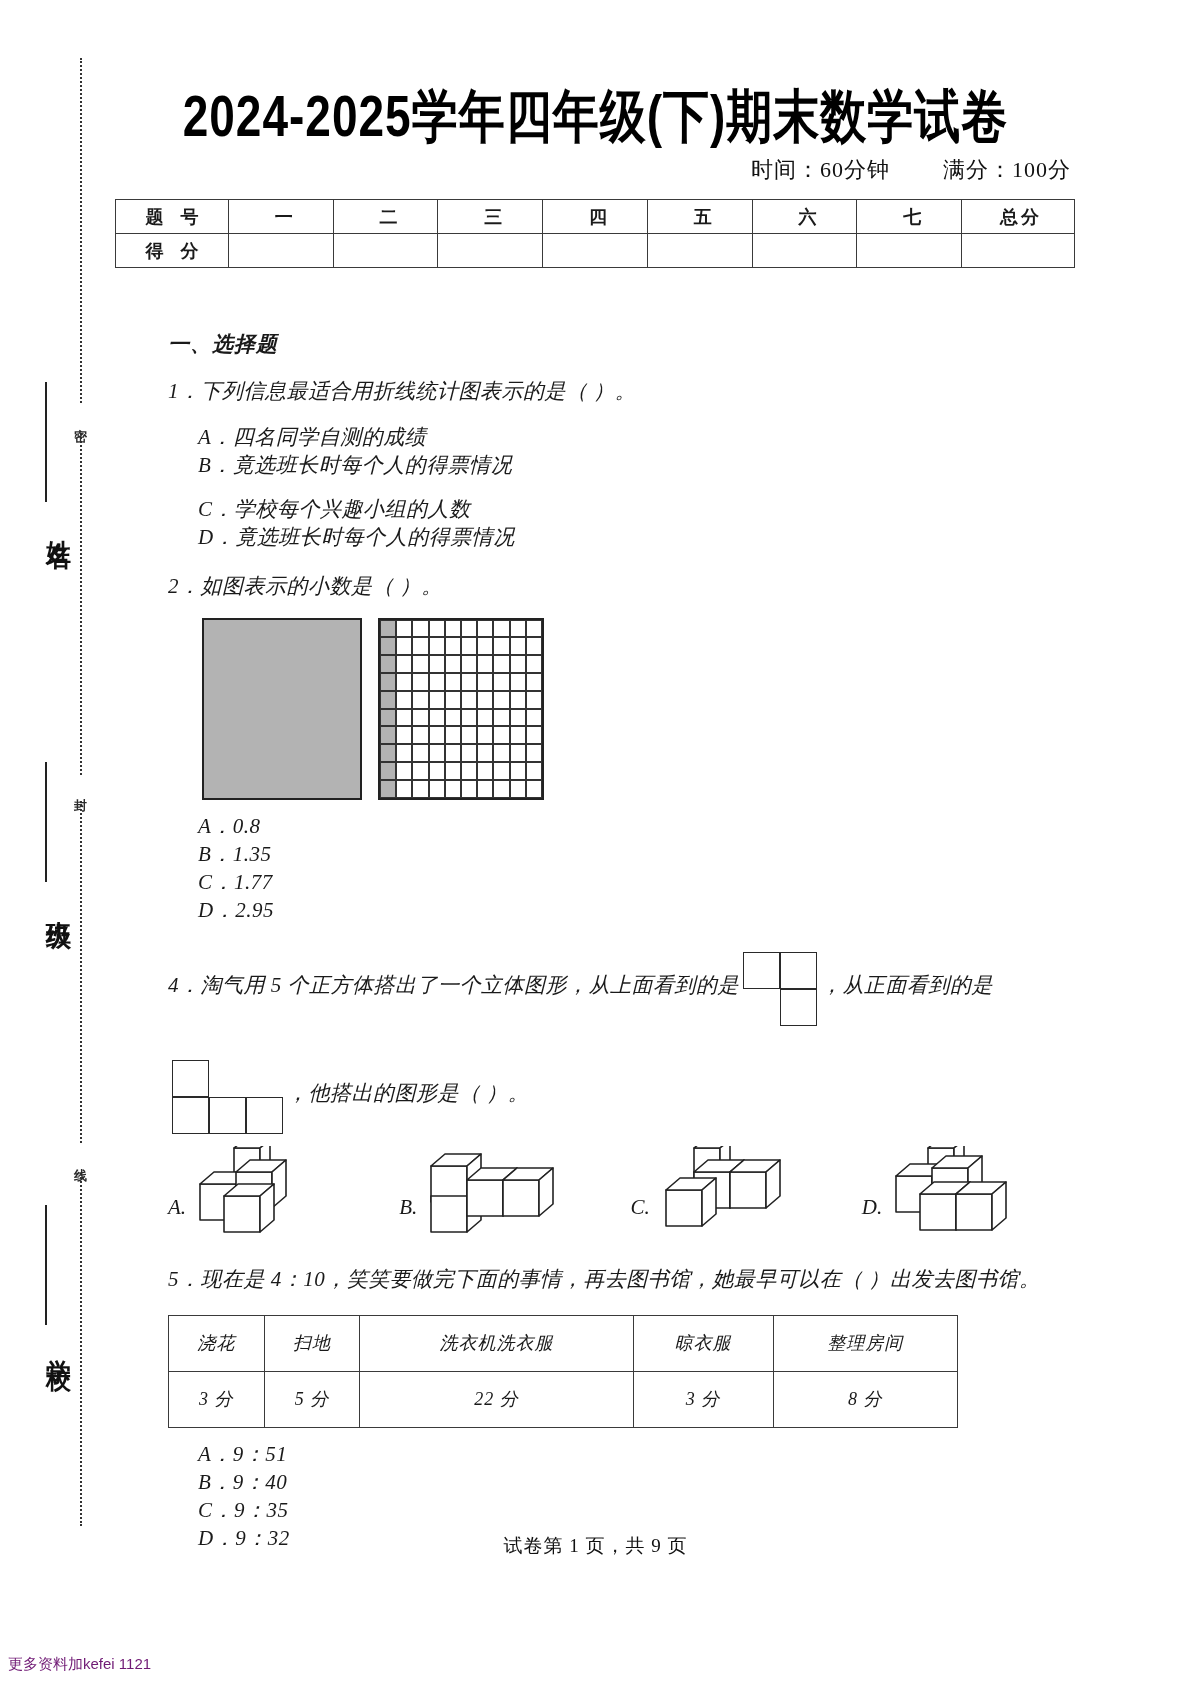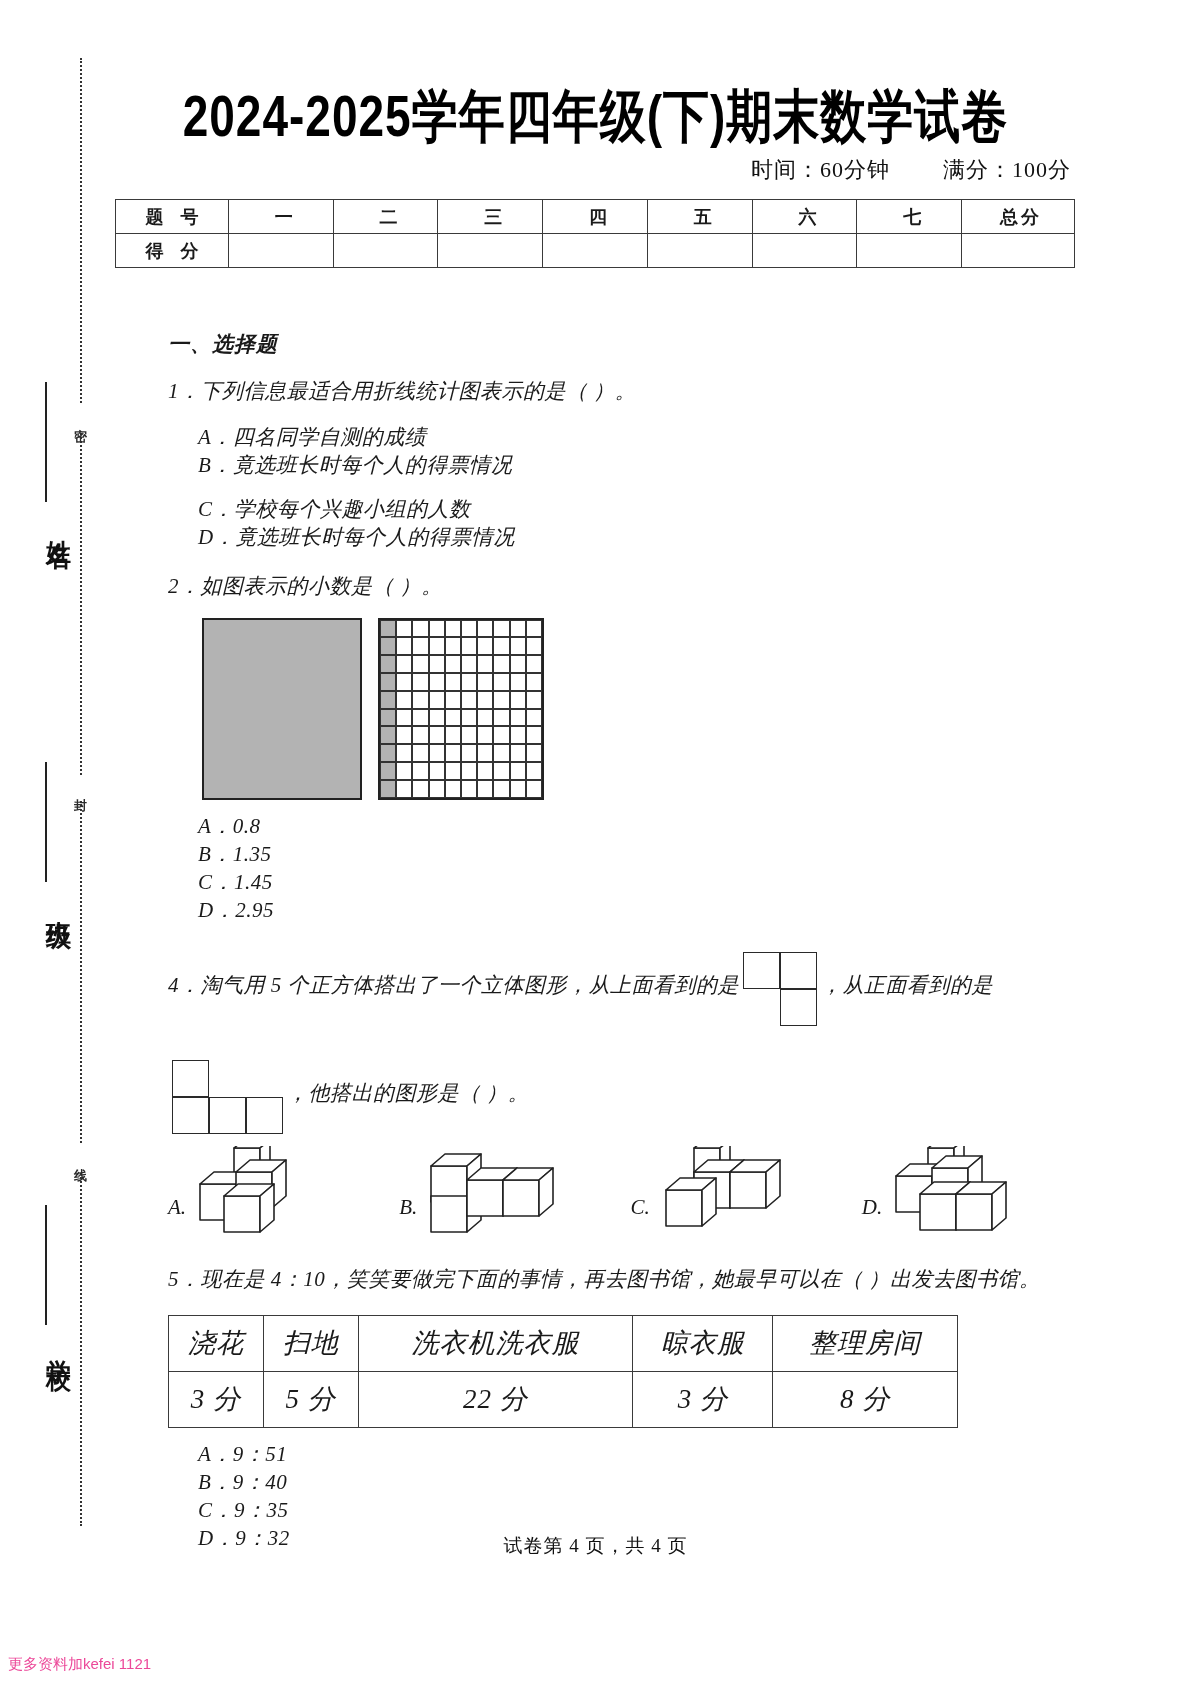--- a/index.html
+++ b/index.html
@@ -135,32 +135,32 @@
   .cube-opt svg { display:block; }
 
   
   .sched {
     border-collapse:collapse; margin:16px 0 4px 0; width:790px;
   }
   .sched td {
     border:1.6px solid #3a3a3a;
     height:56px;
     text-align:center;
-    font-size:27px;
+    font-size:18px;
     letter-spacing:1px;
   }
 
   
   .footer {
     position:absolute; left:0; top:1533px; width:1191px;
     text-align:center; font-size:19px; letter-spacing:1px; color:#111;
   }
   .watermark {
     position:absolute; left:8px; top:1655px;
-    font-size:15px; color:#ec4899;
+    font-size:15px; color:#701a75;
     font-family:"Liberation Sans","DejaVu Sans",sans-serif;
   }
 </style>
 </head>
 <body>
 
 <div class="side-rail">
   <div class="dotted-line"></div>
 
   <div class="seal-mark seal-1">密</div>
@@ -333,21 +333,21 @@
         <div class="cell"></div>
         <div class="cell"></div>
         <div class="cell"></div>
         <div class="cell"></div>
       </div>
   </div>
 
   <div class="opts four">
     <div class="opt">A．0.8</div>
     <div class="opt">B．1.35</div>
-    <div class="opt">C．1.45</div>
+    <div class="opt">C．1.77</div>
     <div class="opt">D．2.95</div>
   </div>
 
   <p class="q" style="margin-top:26px;">
     <span class="q-num">4．</span><span>淘气用 5 个正方体搭出了一个立体图形，从上面看到的是</span><span class="tiles top-view" id="top-view">
         <span class="t on"></span>
         <span class="t on"></span>
         <span class="t off"></span>
         <span class="t on"></span>
       </span><span>，从正面看到的是</span>
@@ -476,14 +476,14 @@
 
   <div class="opts four">
     <div class="opt">A．9：51</div>
     <div class="opt">B．9：40</div>
     <div class="opt">C．9：35</div>
     <div class="opt">D．9：32</div>
   </div>
 
 </div>
 
-<div class="footer">试卷第 4 页，共 4 页</div>
+<div class="footer">试卷第 1 页，共 9 页</div>
 <div class="watermark">更多资料加kefei 1121</div>
 
 </body></html>

